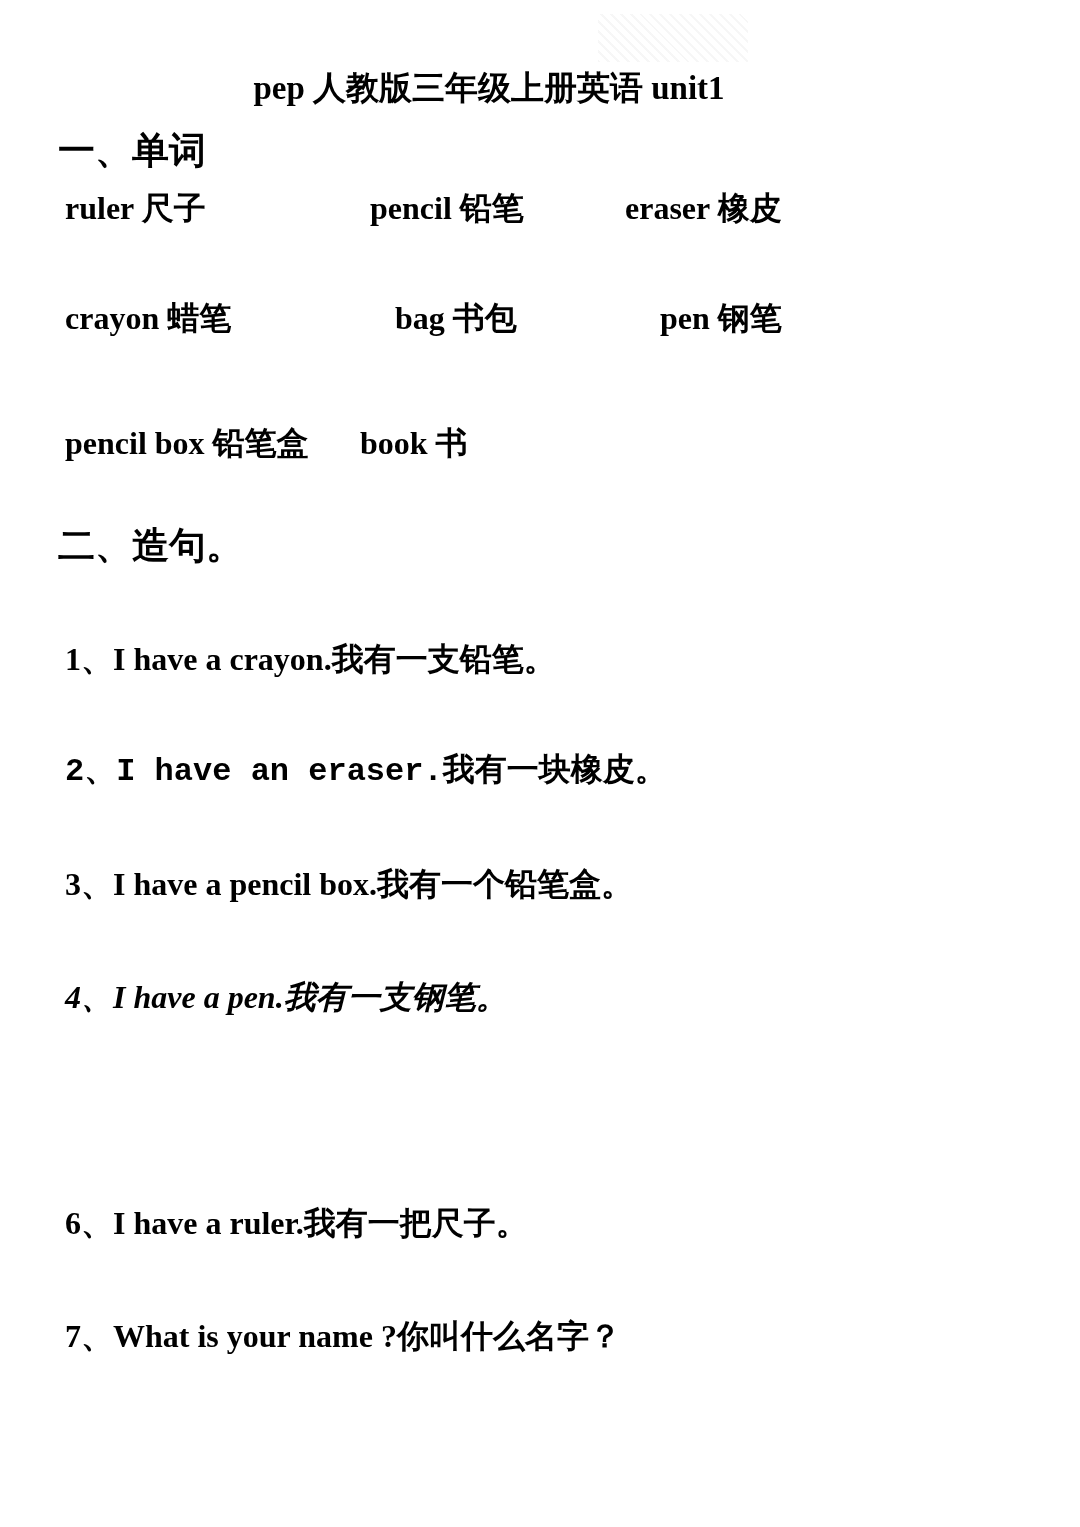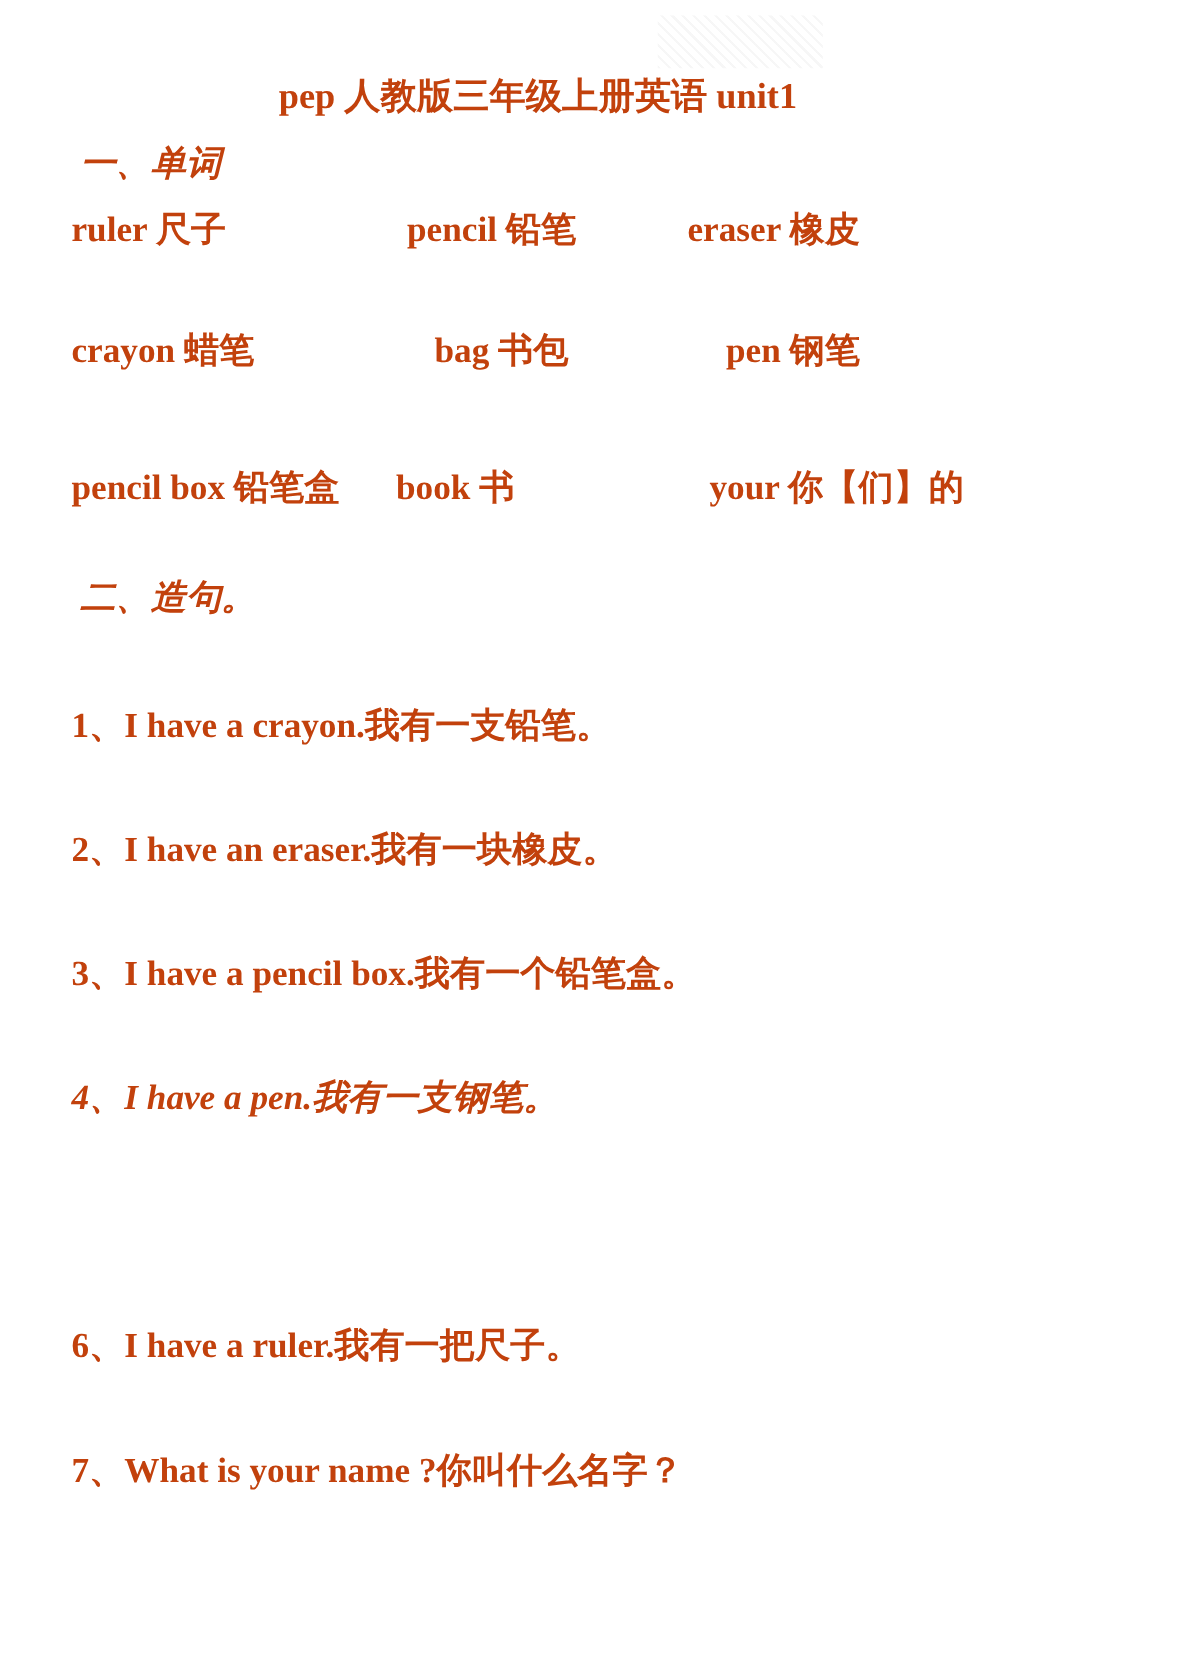--- a/index.html
+++ b/index.html
@@ -5,42 +5,41 @@
   html, body {
     margin: 0;
     padding: 0;
     background: #ffffff;
   }
   .page {
     position: relative;
     width: 978px;
     height: 1527px;
     background: #ffffff;
-    color: #c2410c;
+    color: #000000;
     font-family: "Liberation Serif", serif;
     font-weight: 700;
     overflow: hidden;
   }
   .doc-title {
     position: absolute;
     top: 70px;
     left: 0;
     width: 100%;
     text-align: center;
     font-size: 33px;
     line-height: 1.1;
     white-space: nowrap;
   }
   .section-heading {
     position: absolute;
-    left: 73px;
-    font-size: 32px;
+    left: 58px;
+    font-size: 37px;
     line-height: 1.1;
     white-space: nowrap;
-    font-style: italic;
   }
   .heading-words    { top: 131px; }
   .heading-sentences{ top: 526px; }
   .word-row {
     position: absolute;
     left: 0;
     width: 100%;
     height: 44px;
   }
   .word-row-1 { top: 190px; }
@@ -54,21 +53,21 @@
     white-space: nowrap;
   }
   .sentence {
     position: absolute;
     left: 65px;
     font-size: 32px;
     line-height: 1.15;
     white-space: nowrap;
   }
   .s1 { top: 641px; }
-  .s2 { top: 754px; }
+  .s2 { top: 754px; font-family: Liberation Mono, monospace; }
   .s3 { top: 866px; }
   .s4 { top: 979px; font-style: italic; }
   .s5 { top: 1092px; }
   .s6 { top: 1205px; }
   .s7 { top: 1318px; }
   .faint-watermark {
     position: absolute;
     left: 598px;
     top: 14px;
     width: 150px;
@@ -97,21 +96,20 @@
 
   <div class="word-row word-row-1">
     <span class="word-item" style="left:65px">ruler 尺子</span>
     <span class="word-item" style="left:370px">pencil 铅笔</span>
     <span class="word-item" style="left:625px">eraser 橡皮</span>
   </div>
 
   <div class="word-row word-row-3">
     <span class="word-item" style="left:65px">pencil box 铅笔盒</span>
     <span class="word-item" style="left:360px">book 书</span>
-    <span class="word-item" style="left:645px">your 你【们】的</span>
   </div>
 
   <div class="section-heading heading-sentences">二、造句。</div>
 
   <div class="sentence s1">1、I have a crayon.我有一支铅笔。</div>
 
   <div class="sentence s2">2、I have an eraser.我有一块橡皮。</div>
 
   <div class="sentence s3">3、I have a pencil box.我有一个铅笔盒。</div>
 

